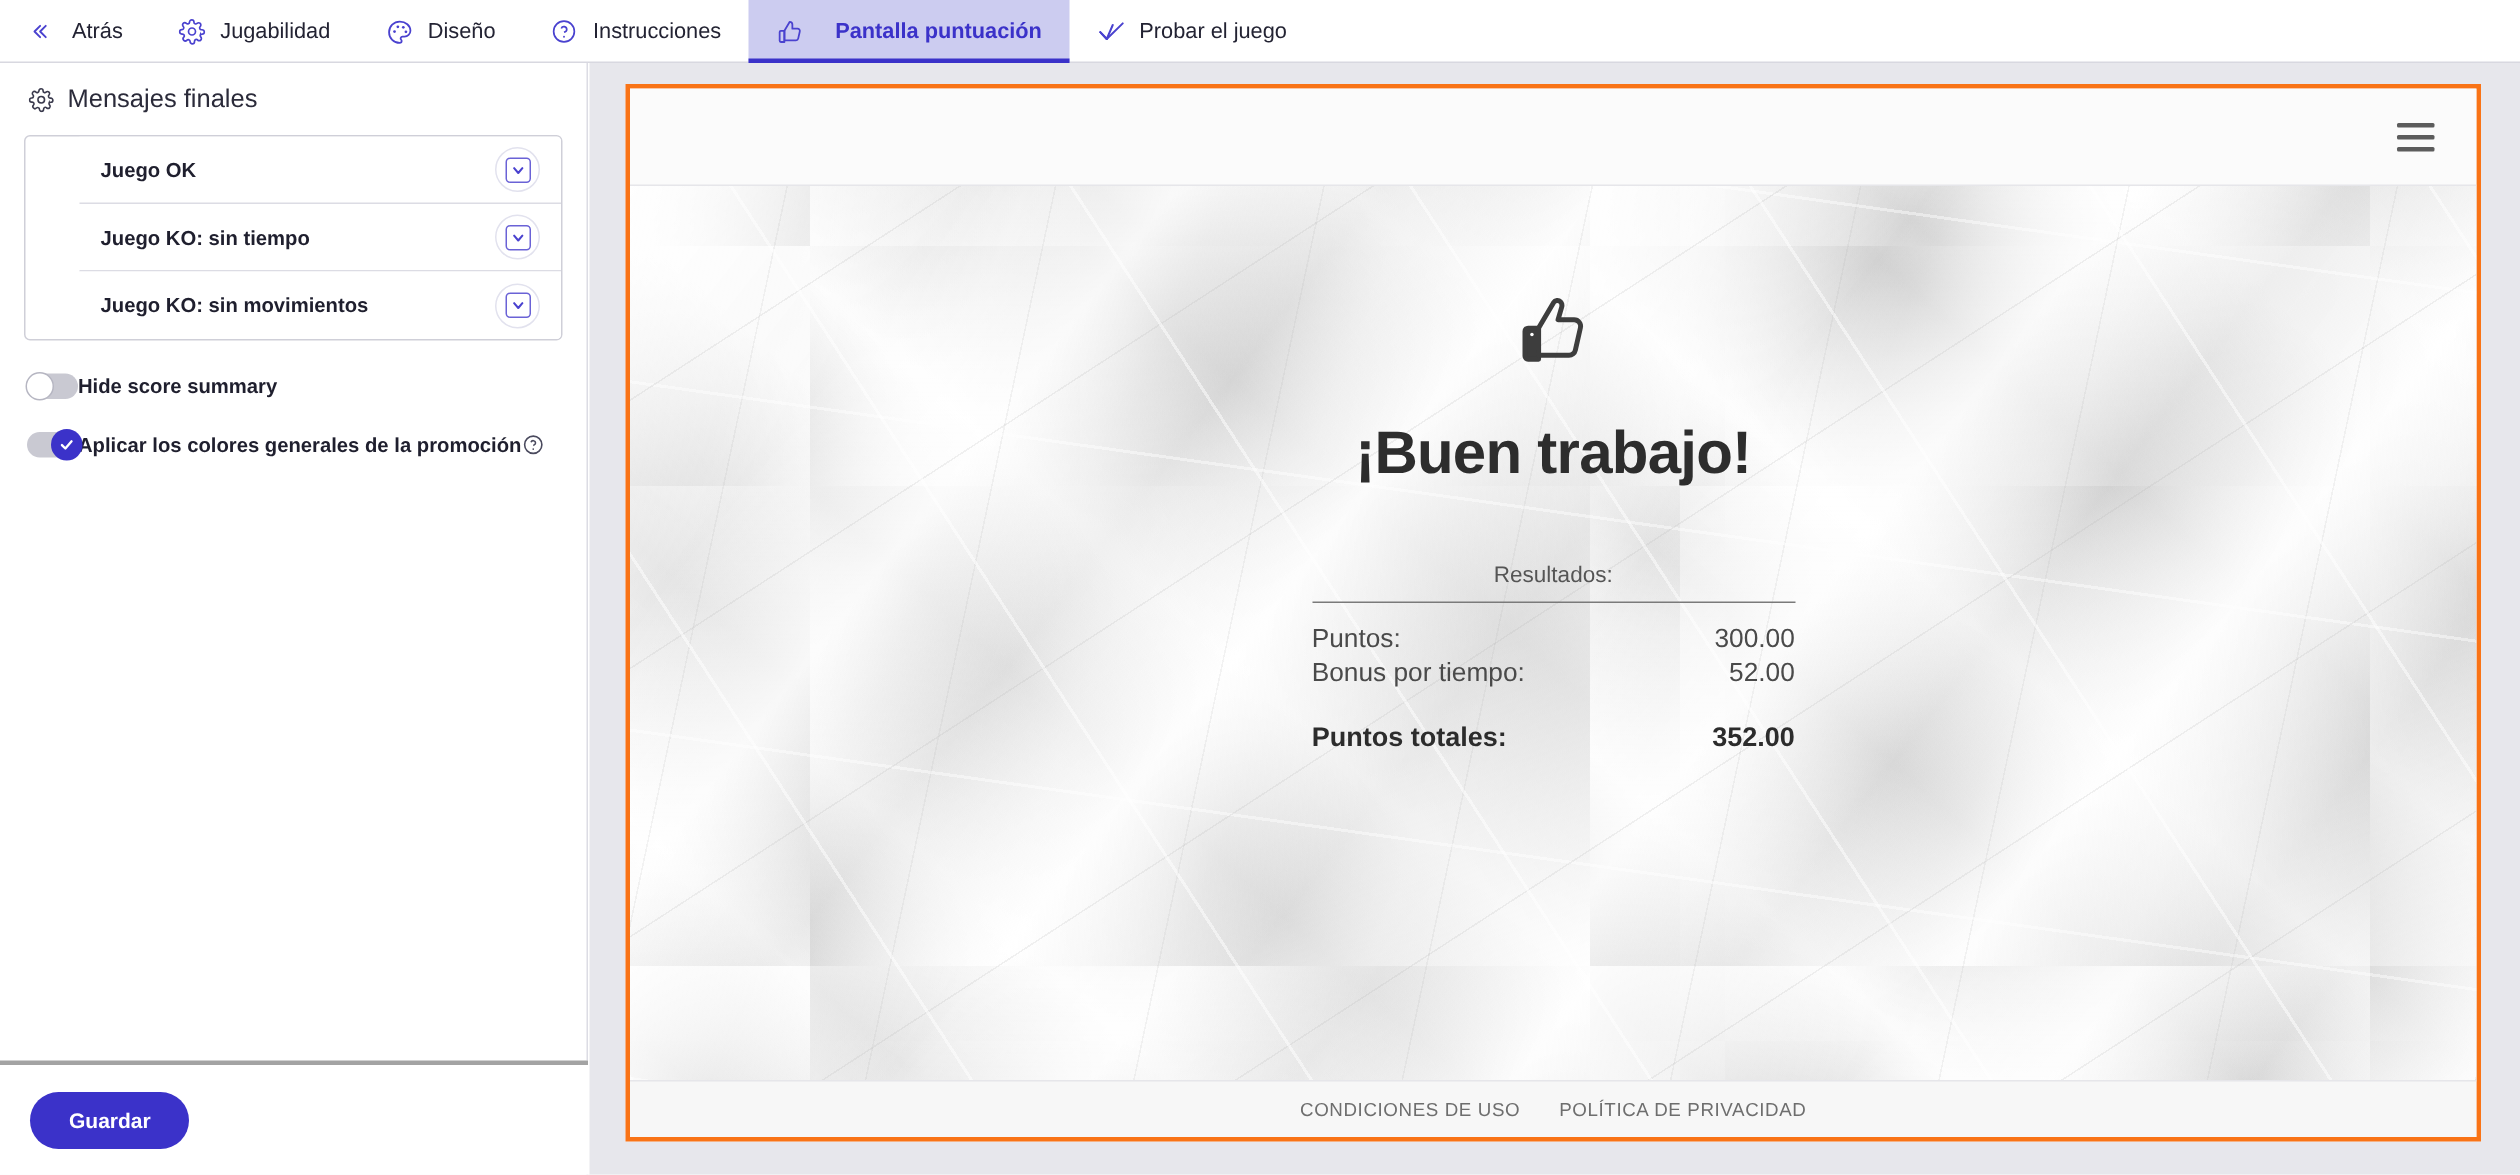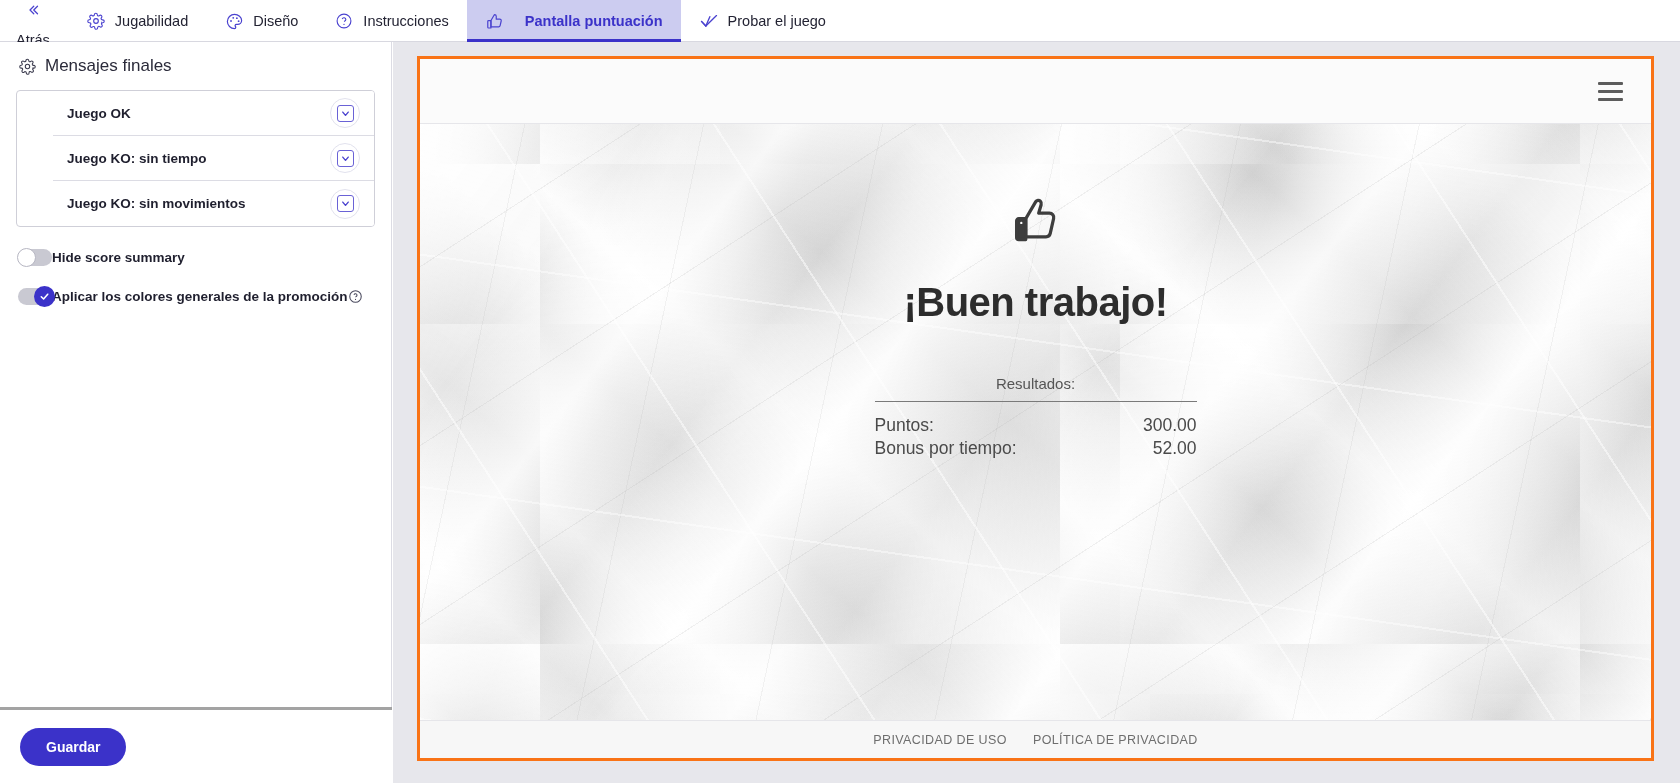--- a/index.html
+++ b/index.html
@@ -21,21 +21,21 @@
   .nav-item {
     display: flex; align-items: center; gap: 9px;
     padding: 0 18px;
     height: 42px;
     font-size: 14.5px;
     color: #232333;
     cursor: pointer;
     position: relative;
     white-space: nowrap;
   }
-  .nav-item.first { padding-left: 16px; gap: 12px; flex-direction: column; }
+  .nav-item.first { padding-left: 16px; gap: 12px; }
   .nav-item.active {
     background: #ccccf0;
     color: #3b32c9;
     font-weight: bold;
     gap: 20px;
   }
   .nav-item.active::after {
     content: "";
     position: absolute; left: 0; right: 0; bottom: 0;
     height: 3px; background: #3b32c9;
@@ -434,24 +434,28 @@
           <div class="res-line">
             <span>Puntos:</span>
             <span>300.00</span>
           </div>
 
           <div class="res-line">
             <span>Bonus por tiempo:</span>
             <span>52.00</span>
           </div>
 
+          <div class="res-line total">
+            <span>Puntos totales:</span>
+            <span>352.00</span>
+          </div>
         </div>
 
       </div>
     </div>
 
     <div class="device-footer">
-      <span class="footer-link">PRIVACIDAD DE USO</span>
+      <span class="footer-link">CONDICIONES DE USO</span>
       <span class="footer-link">POLÍTICA DE PRIVACIDAD</span>
     </div>
 
   </div>
 </div>
 
 </body></html>

